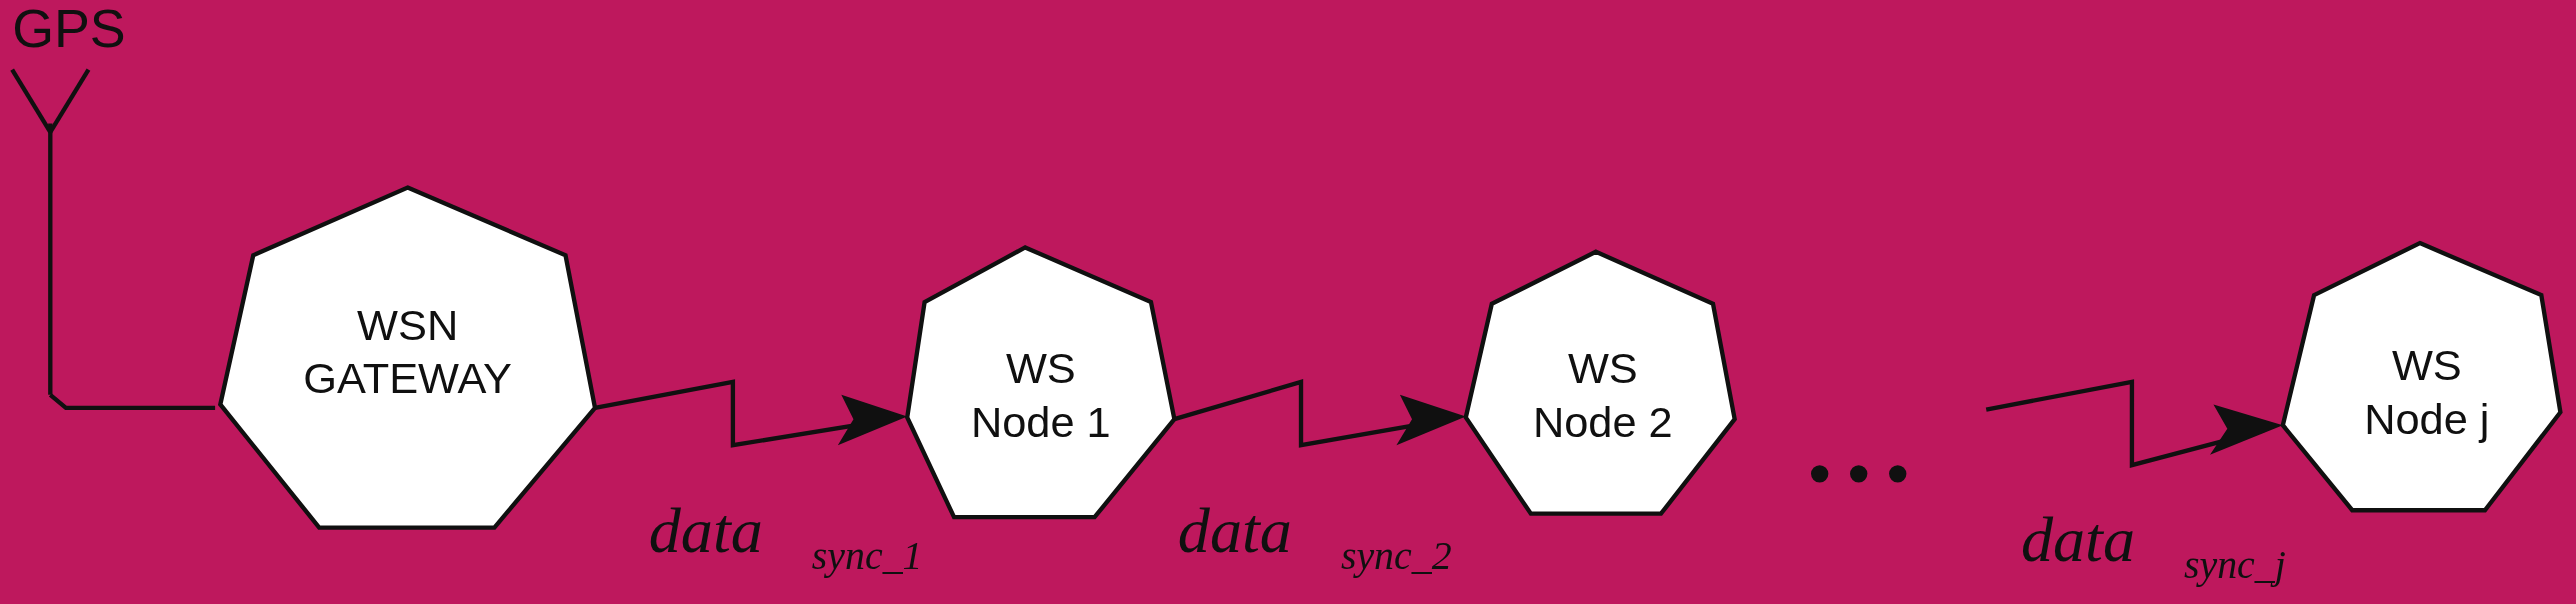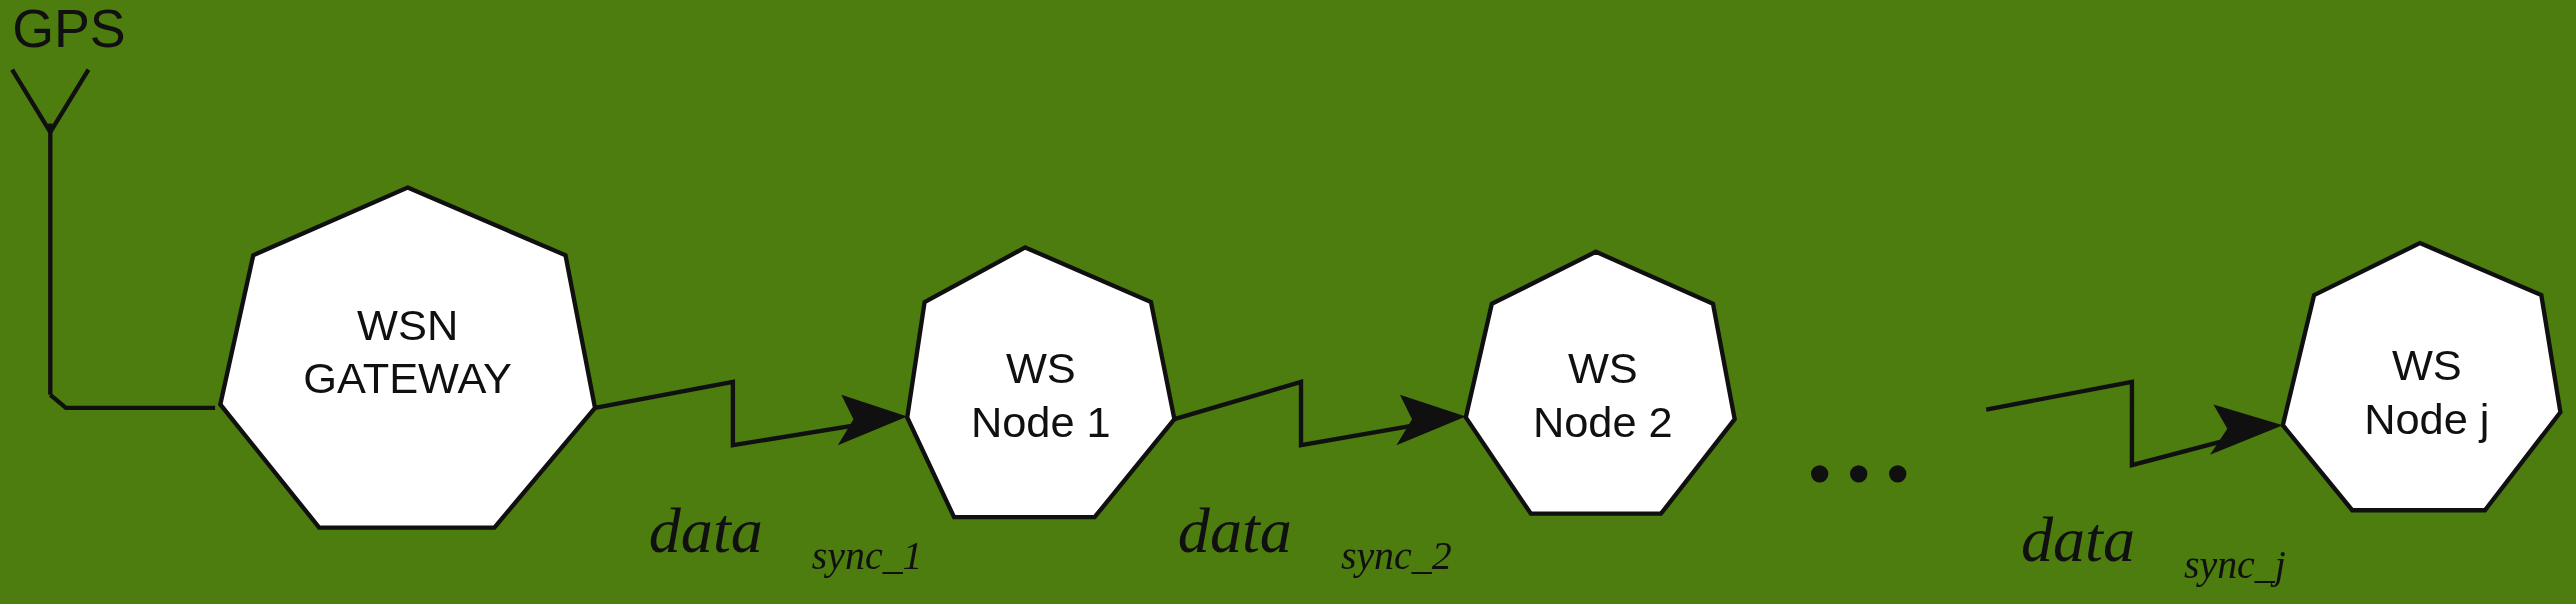--- a/index.html
+++ b/index.html
@@ -10,21 +10,21 @@
   body {
     width: 2576px;
     height: 605px;
     font-family: "Liberation Sans", sans-serif;
     overflow: hidden;
   }
   #diagram-root {
     position: relative;
     width: 2576px;
     height: 605px;
-    background: #4d7c0f;
+    background: #be185d;
   }
   svg.diagram-svg {
     position: absolute;
     top: 0;
     left: 0;
     width: 2576px;
     height: 605px;
     display: block;
   }
   .node-label {

